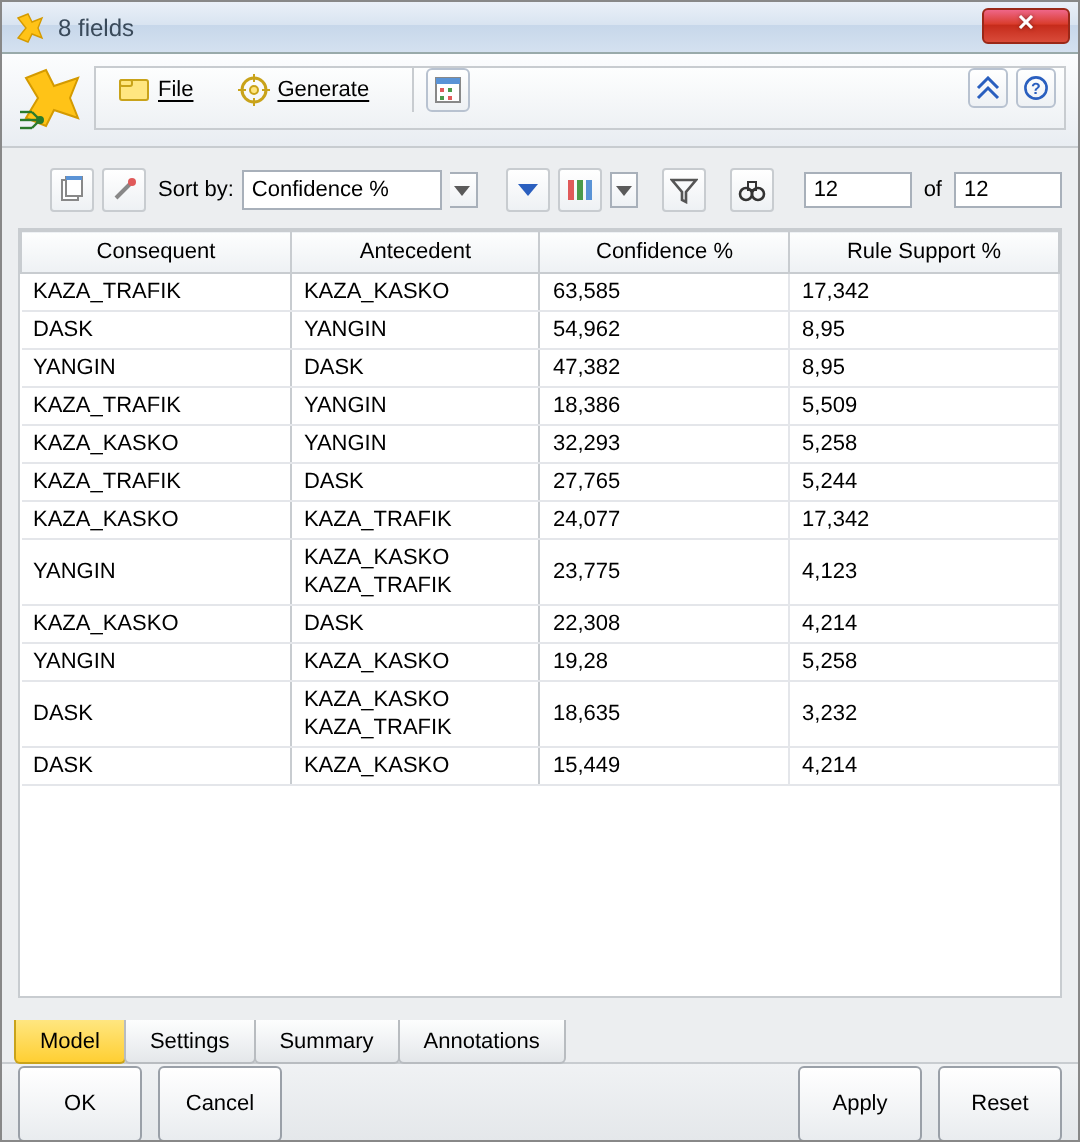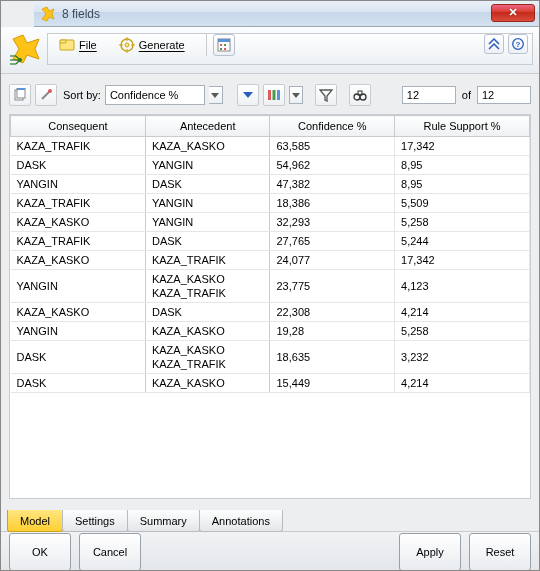--- a/index.html
+++ b/index.html
@@ -13,21 +13,20 @@
     overflow: hidden;
     border: 1px solid #888;
   }
   .titlebar {
     height: 26px;
     background: linear-gradient(to bottom, #eaf0f8 0%, #d9e4f1 45%, #c7d7ea 46%, #d4e1f0 100%);
     border-bottom: 1px solid #9aa;
     display: flex;
     align-items: center;
     position: relative;
-    margin-left: 33px;
   }
   .titlebar .nugget-icon {
     margin-left: 6px; margin-right: 6px;
     width: 16px; height: 16px;
   }
   .titlebar .title-text { color: #3a4a5a; font-size: 12px; }
   .titlebar .close-btn {
     position: absolute; right: 4px; top: 3px;
     width: 44px; height: 18px;
     background: linear-gradient(to bottom, #e68 0%, #d93b2a 45%, #c52a1a 46%, #d94b3a 100%);
@@ -65,21 +64,21 @@
     width:20px; height:20px; border:1px solid #b8c2d0; border-radius:3px;
     background: linear-gradient(to bottom,#fff,#eef1f4);
     display:flex; align-items:center; justify-content:center;
   }
   .content {
     padding: 8px 8px 4px 8px;
     height: calc(100% - 26px - 40px - 34px - 40px);
     display: flex; flex-direction: column;
   }
   .sortbar {
-    height: 26px; display:flex; align-items:center; gap:4px; margin-bottom: 6px;
+    height: 26px; display:flex; align-items:center; gap:4px; margin-bottom: 6px; margin-left: 16px;
   }
   .sqbtn2 {
     width:22px; height:22px; border:1px solid #c8ccd0; border-radius:2px;
     background: linear-gradient(to bottom,#fff,#eef1f4);
     display:flex; align-items:center; justify-content:center;
   }
   .sortbar .lbl { margin-left:2px; }
   .select-combo {
     height: 20px; border:1px solid #a8b0ba; background:#fff;
     padding: 0 4px; display:flex; align-items:center; min-width: 100px;

